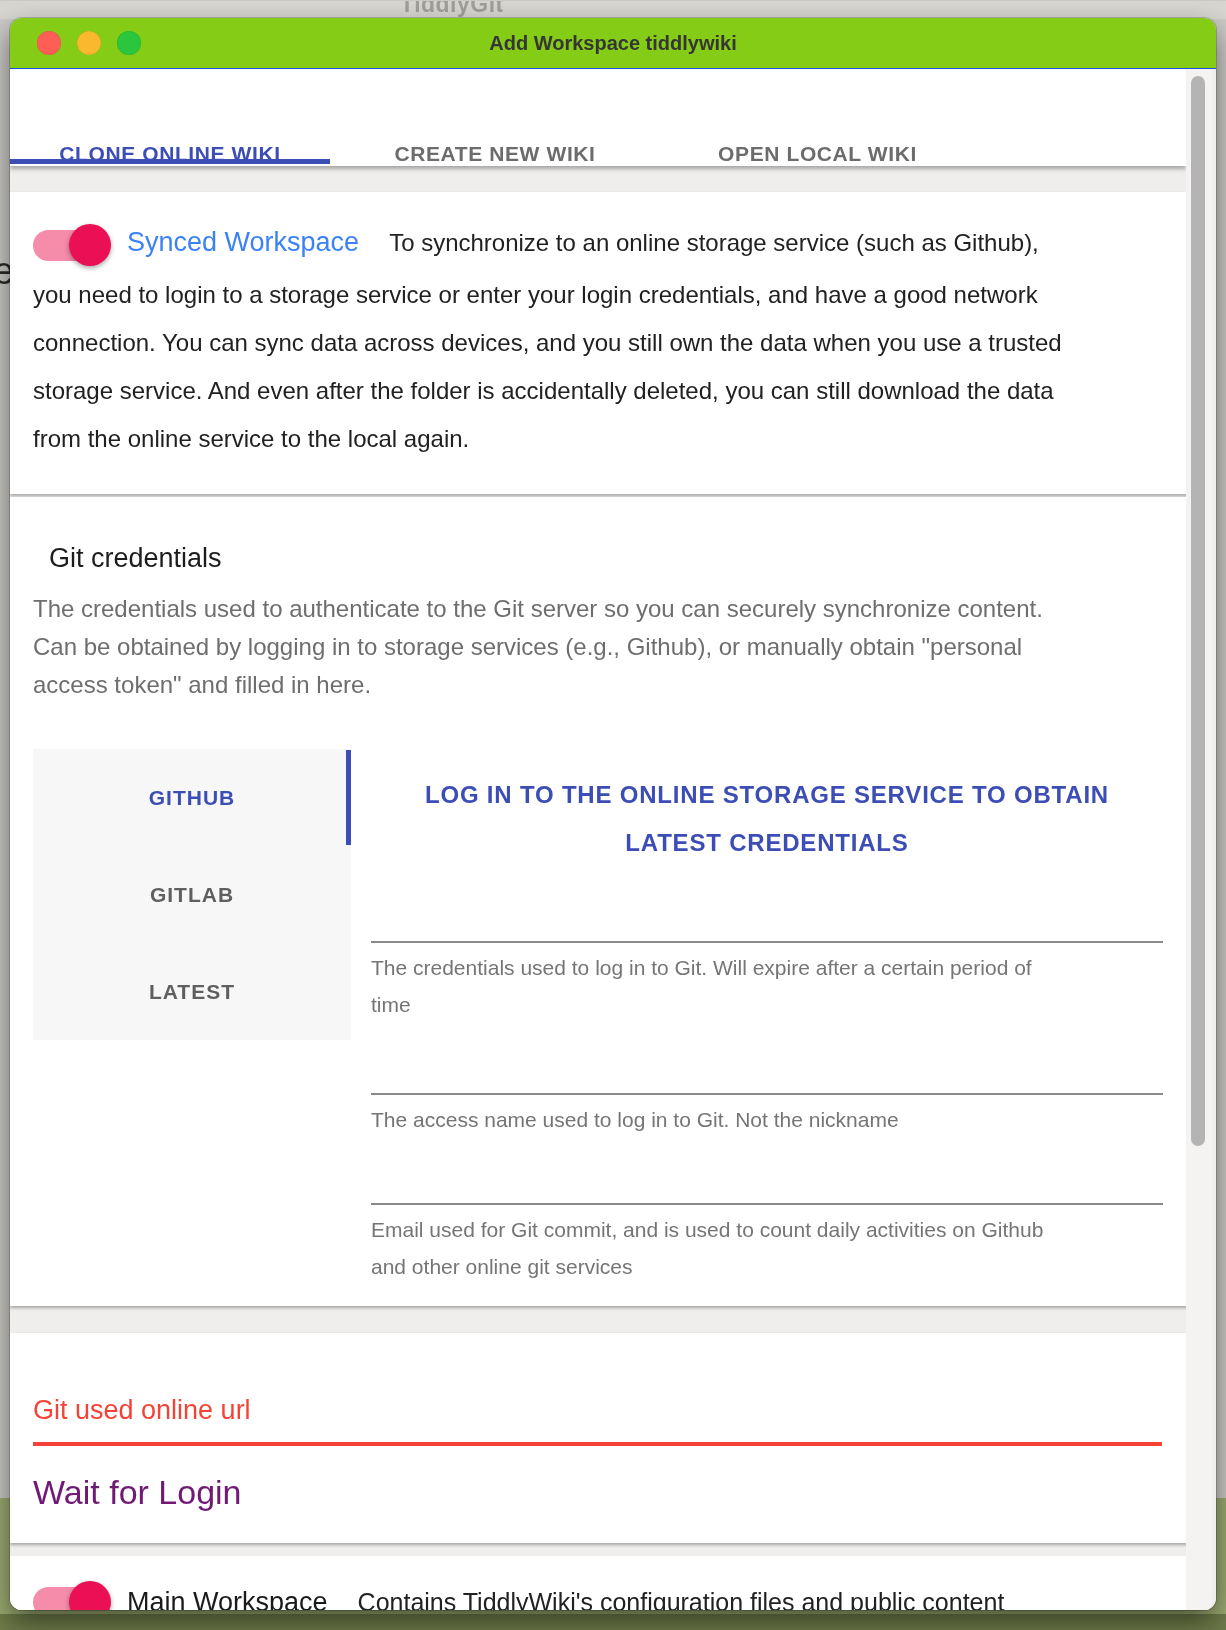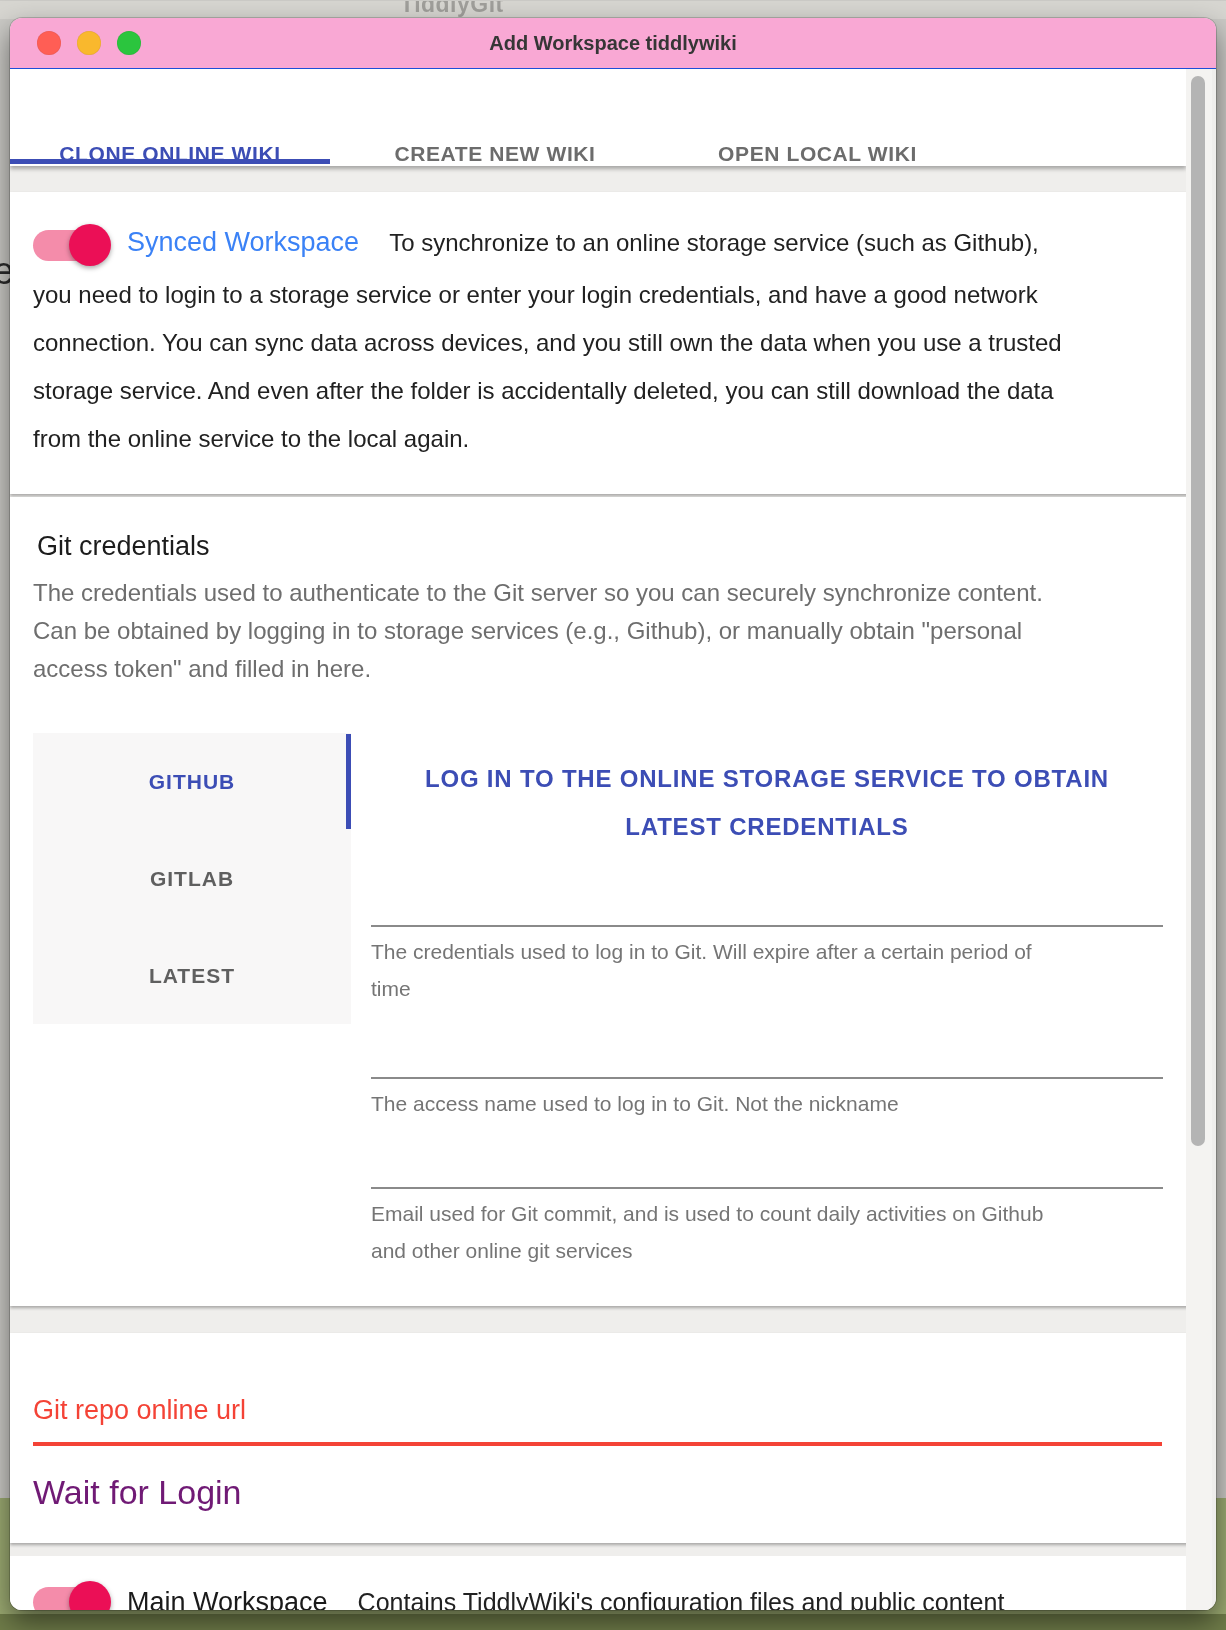--- a/index.html
+++ b/index.html
@@ -10,21 +10,21 @@
   .bg-top{position:absolute;top:1px;left:0;right:0;height:18px;background:#d7d6d1;overflow:hidden;}
   .bg-top .bg-title{position:absolute;top:-10px;left:400px;font-size:23px;font-weight:bold;color:#a09f9b;letter-spacing:.5px;}
   .bg-frag{position:absolute;top:250px;left:-7px;font-size:38px;color:#2b2b2b;}
   .bg-green{position:absolute;left:0;right:0;top:1498px;height:132px;background:#9cab72;}
   .bg-green .bg-green-dark{position:absolute;left:0;right:0;bottom:0;height:16px;background:#6f7c49;}
 
   
   .dialog{position:absolute;left:10px;top:18px;width:1206px;height:1592px;background:#efeeec;
           border-radius:12px;overflow:hidden;
           box-shadow:0 12px 28px rgba(0,0,0,.5),0 0 0 1px rgba(0,0,0,.18);}
-  .titlebar{position:relative;height:50px;background:#f9a8d4;border-bottom:5px solid #1d4ed8;
+  .titlebar{position:relative;height:50px;background:#84cc16;border-bottom:5px solid #1d4ed8;
             display:flex;align-items:center;justify-content:center;}
   .lights{position:absolute;left:27px;top:13px;display:flex;gap:16px;}
   .dot{width:24px;height:24px;border-radius:50%;box-shadow:inset 0 0 1px rgba(0,0,0,.25);}
   .dot.red{background:#ff5e55;} .dot.yellow{background:#f9b82d;} .dot.green{background:#2bc53e;}
   .win-title{font-size:20px;font-weight:bold;color:#363636;}
 
   .content{position:absolute;top:51px;left:0;right:0;bottom:0;background:#efeeec;overflow:hidden;}
   .gutter{position:absolute;top:0;bottom:0;right:4px;width:26px;background:#f4f3f1;}
   .scroll-thumb{position:absolute;top:7px;right:11px;width:14px;height:1070px;border-radius:7px;background:#b4b4b4;}
 
@@ -42,21 +42,21 @@
   .synced{height:276px;padding:26px 0 0 23px;margin-bottom:3px;}
   .synced p{margin:0;width:1045px;font-size:24px;line-height:48px;color:#212121;}
   .switch{display:inline-flex;position:relative;width:78px;height:52px;vertical-align:middle;}
   .switch .track{position:absolute;left:0;top:11px;width:64px;height:31px;border-radius:16px;background:#f48caa;}
   .switch .knob{position:absolute;left:36px;top:5px;width:42px;height:42px;border-radius:50%;background:#eb0f56;
                 box-shadow:0 2px 5px rgba(0,0,0,.35);}
   .synced .lbl{font-size:27px;color:#3b82f6;margin:0 30px 7px 16px;}
 
   
   .gitcard{height:779px;padding:30px 0 0 23px;margin-bottom:27px;}
-  .gitcard h2{margin:4px;font-size:27px;font-weight:normal;color:#1c1c1c;}
+  .gitcard h2{margin:16px;font-size:27px;font-weight:normal;color:#1c1c1c;}
   .gitdesc{margin-top:12px;width:1060px;font-size:24px;line-height:38px;color:#6e6e6e;}
   .services{display:flex;margin-top:45px;}
   .panel{position:relative;width:318px;height:291px;background:#f8f7f7;}
   .svc{height:97px;display:flex;align-items:center;justify-content:center;
        font-size:21px;font-weight:bold;letter-spacing:1px;color:#5f5f5f;cursor:default;}
   .svc.active{color:#3c4db5;}
   .panel .indicator{position:absolute;top:1px;right:0;width:5px;height:95px;background:#3c4db5;}
   .rightcol{margin-left:20px;width:792px;}
   .loginbtn{padding-top:22px;text-align:center;font-size:24px;font-weight:bold;letter-spacing:.8px;
             line-height:48px;color:#3c4db5;background:none;border:none;width:100%;cursor:pointer;
@@ -156,21 +156,21 @@
             <div class="field f3">
               <input value="" style="">
               <div class="helper">Email used for Git commit, and is used to count daily activities on Github and other online git services</div>
             </div>
           </div>
         </div>
       </div>
 
       <div class="card urlcard">
         <div>
-          <div class="urllabel">Git repo online url</div>
+          <div class="urllabel">Git used online url</div>
           <div class="redline"></div>
         </div>
         <button class="waitlogin">Wait for Login</button>
       </div>
 
       <div class="card maincard">
         <div class="row">
           <span class="switch">
             <span class="track"></span>
             <span class="knob"></span>

